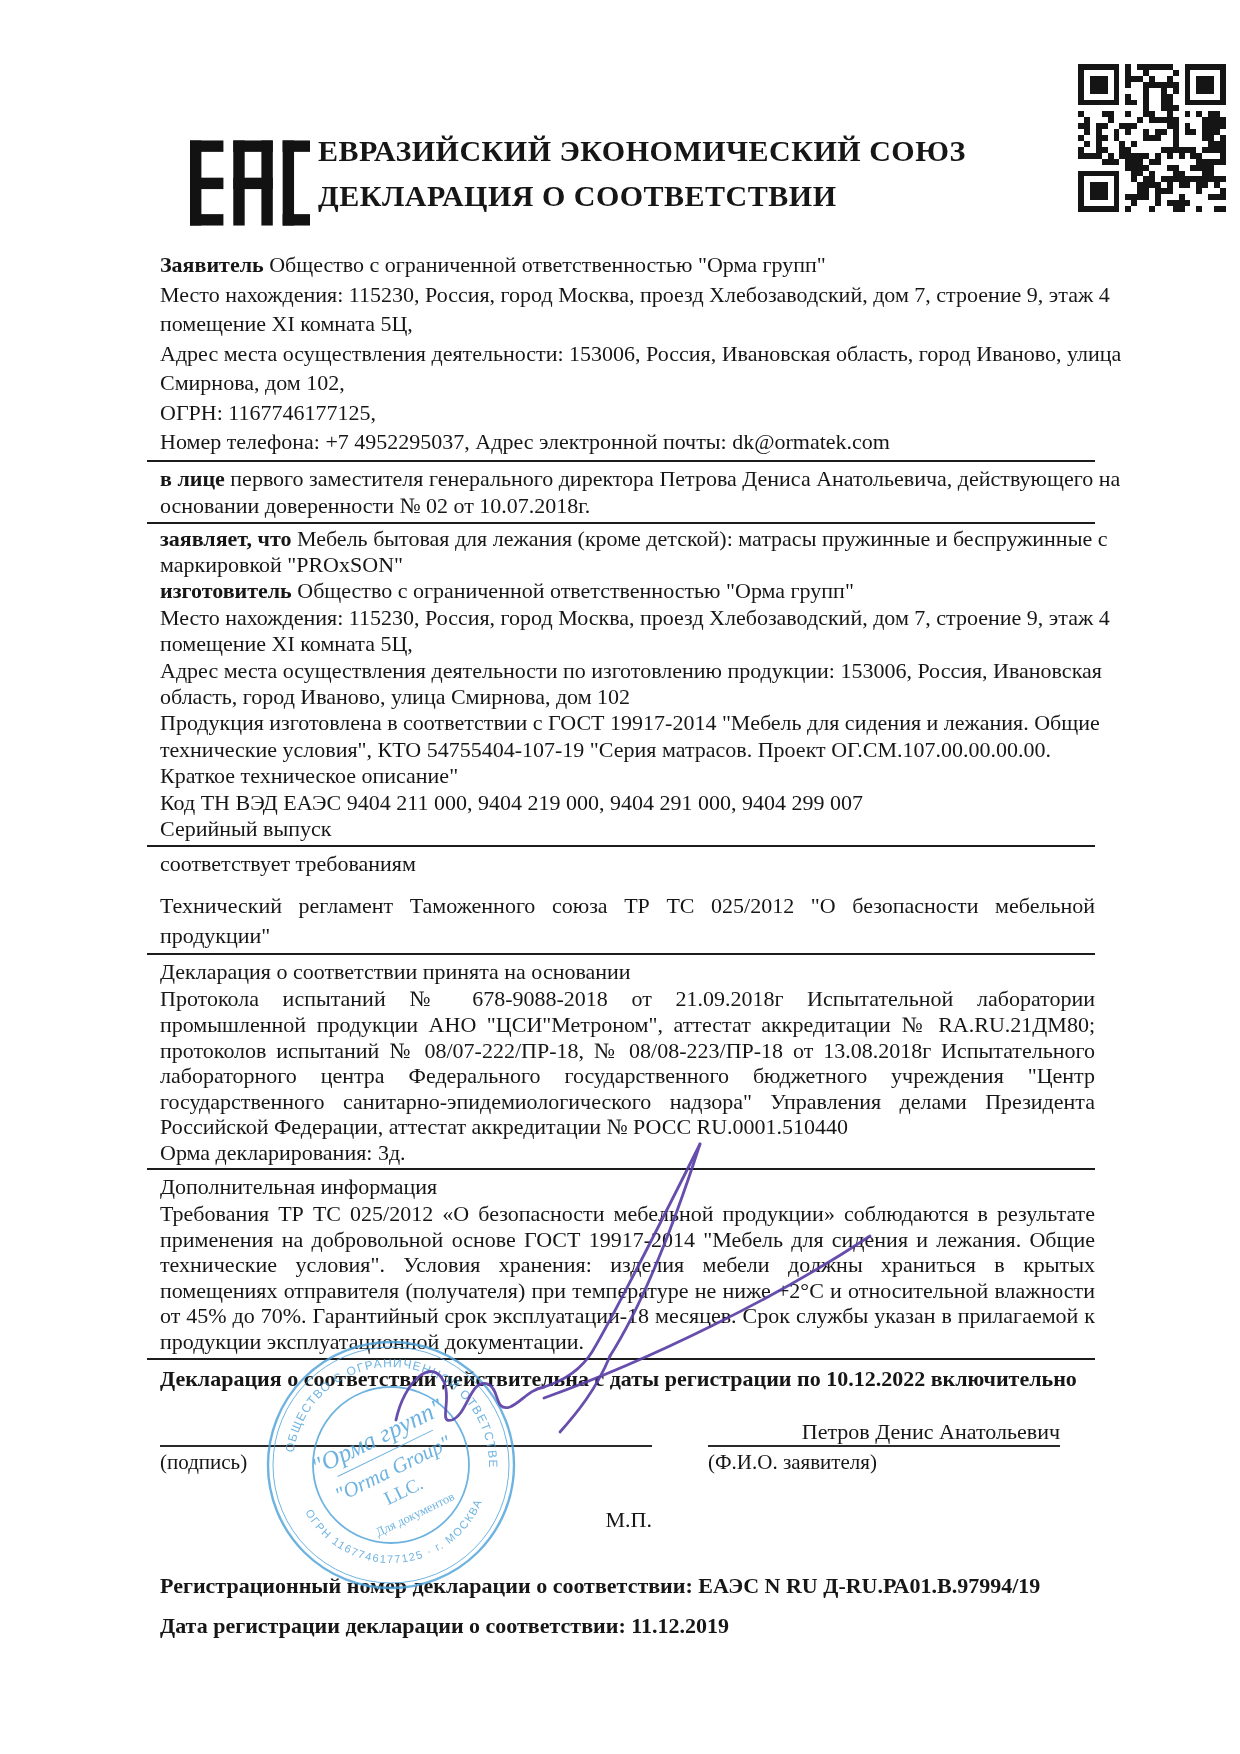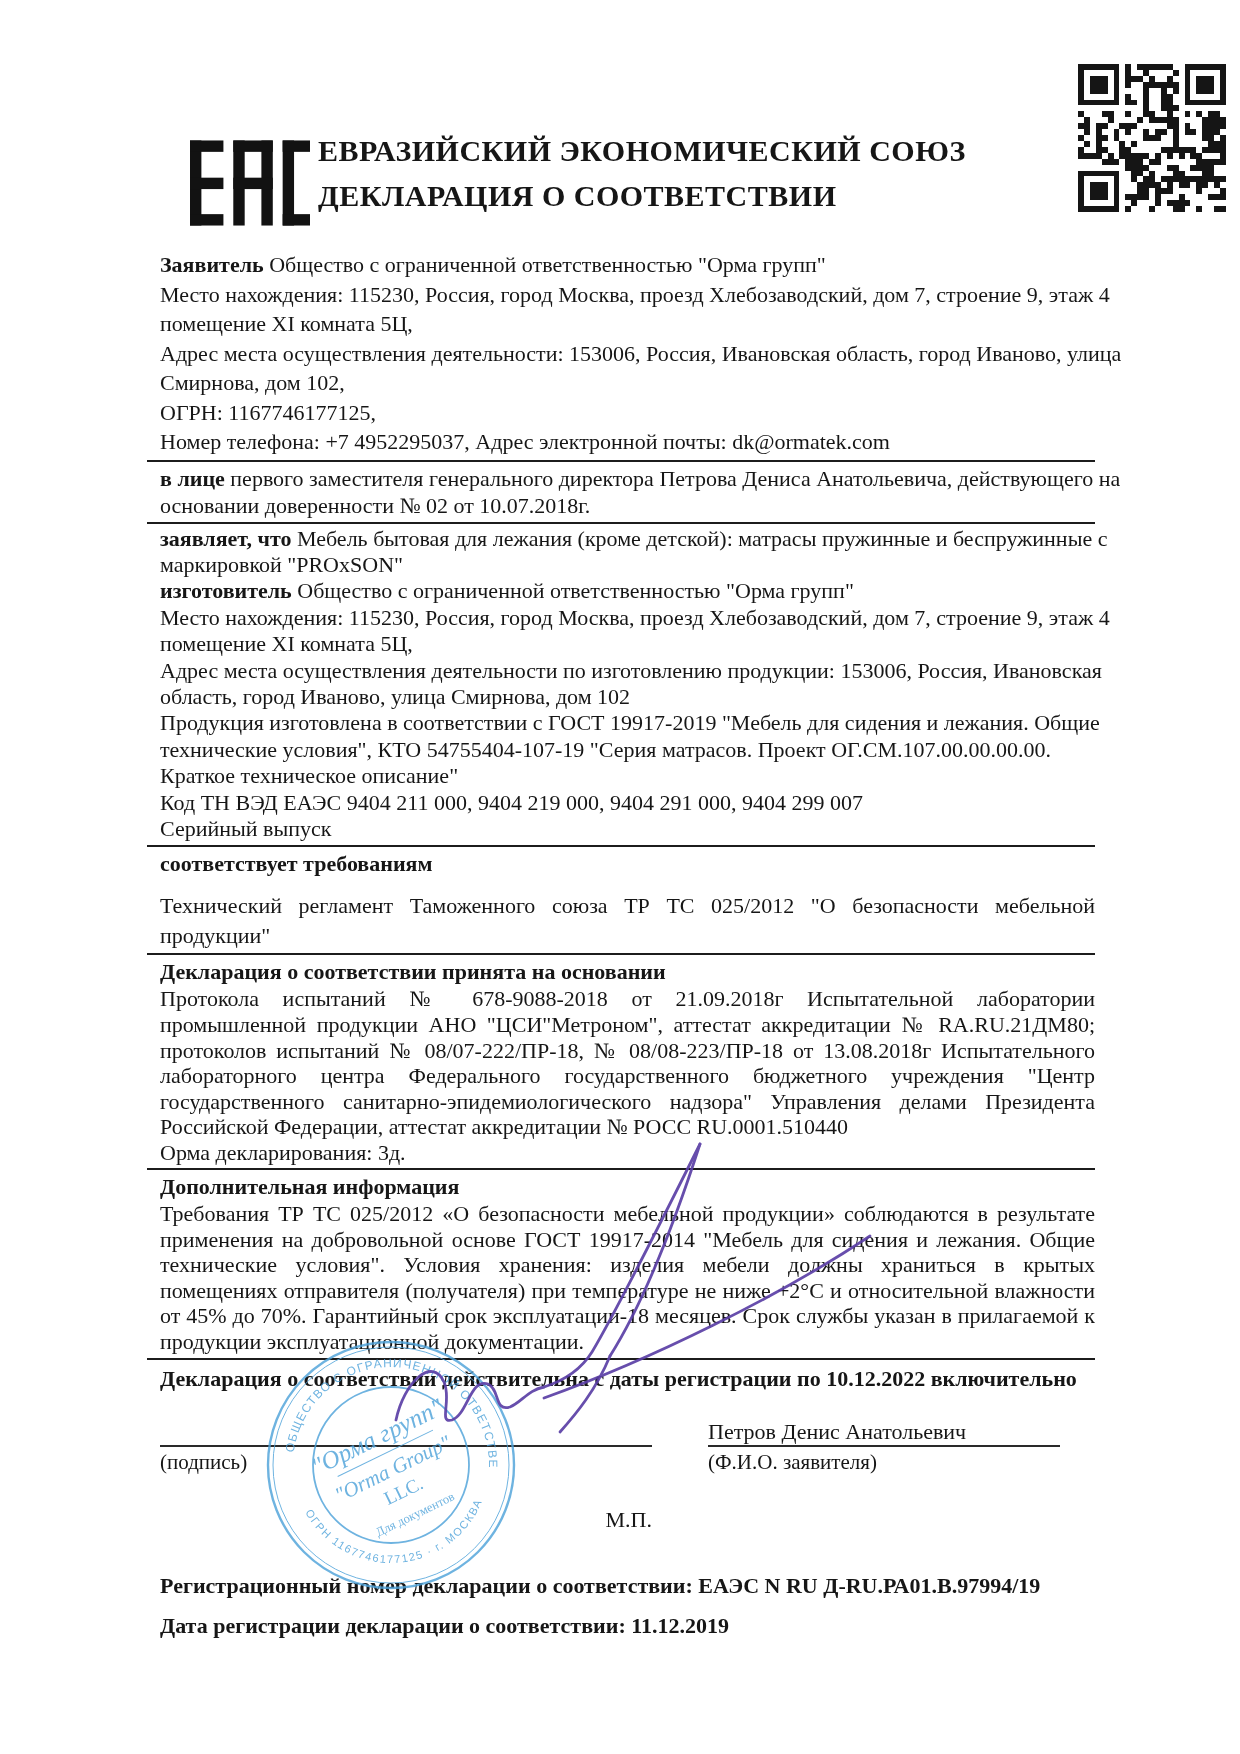--- a/index.html
+++ b/index.html
@@ -13,31 +13,31 @@
           font-weight:700;font-size:30px;line-height:45px;letter-spacing:.5px;white-space:nowrap}
   .qr{position:absolute;left:1078px;top:64px;width:148px;height:148px}
   
   .content{position:absolute;left:160px;top:250px;width:935px;font-size:22px}
   .rule{height:0;border-top:2px solid #1c1c1c;margin:3px 0 0 -13px}
   .line{line-height:29.5px;white-space:nowrap}
   .sec-rep .line{line-height:27px}
   .sec-rep{margin-top:3px}
   .sec-decl{margin-top:2px}
   .sec-decl .line{line-height:26.4px}
-  .h{font-weight:700;line-height:27px;margin-top:3px}
+  .h{font-weight:400;line-height:27px;margin-top:3px}
   .para{text-align:justify;line-height:29.5px;margin-top:14px}
   .para-tight{text-align:justify;line-height:25.6px;margin-top:1px}
   .scheme{line-height:25px}
   .validity{font-weight:700;line-height:28px;margin-top:5px}
   
   .sig-row{display:flex;margin-top:26px}
   .sig-left{width:492px}
   .sig-right{width:352px;margin-left:56px}
   .sig-space{height:26px}
-  .sig-name{text-align:left;line-height:26px}
+  .sig-name{text-align:right;line-height:26px}
   .sig-line{border-bottom:2.2px solid #2a2a2a}
   .sig-caption{font-size:21px;line-height:26px;margin-top:2px}
   .stamp-note{width:492px;text-align:right;font-size:22px;margin-top:32px;line-height:26px}
   
   .reg-line{font-weight:700;line-height:26px;margin-top:40px}
   .date-line{font-weight:400;line-height:26px;margin-top:14px}
   
   .stamp{position:absolute;left:256px;top:1334px;width:270px;height:262px;opacity:.82;pointer-events:none}
   .ink{position:absolute;left:0;top:0;width:1240px;height:1754px;pointer-events:none}
 </style>
@@ -322,21 +322,21 @@
     <div class="rule"></div>
 
     <div class="sec-decl">
         <div class="line"><b>заявляет, что</b> Мебель бытовая для лежания (кроме детской): матрасы пружинные и беспружинные с</div>
         <div class="line">маркировкой "PROxSON"</div>
         <div class="line"><b>изготовитель</b> Общество с ограниченной ответственностью "Орма групп"</div>
         <div class="line">Место нахождения: 115230, Россия, город Москва, проезд Хлебозаводский, дом 7, строение 9, этаж 4</div>
         <div class="line">помещение XI комната 5Ц,</div>
         <div class="line">Адрес места осуществления деятельности по изготовлению продукции: 153006, Россия, Ивановская</div>
         <div class="line">область, город Иваново, улица Смирнова, дом 102</div>
-        <div class="line">Продукция изготовлена в соответствии с ГОСТ 19917-2019 "Мебель для сидения и лежания. Общие</div>
+        <div class="line">Продукция изготовлена в соответствии с ГОСТ 19917-2014 "Мебель для сидения и лежания. Общие</div>
         <div class="line">технические условия", КТО 54755404-107-19 "Серия матрасов. Проект ОГ.СМ.107.00.00.00.00.</div>
         <div class="line">Краткое техническое описание"</div>
         <div class="line">Код ТН ВЭД ЕАЭС 9404 211 000, 9404 219 000, 9404 291 000, 9404 299 007</div>
         <div class="line">Серийный выпуск</div>
       </div>
     <div class="rule"></div>
 
     <div class="h">соответствует требованиям</div>
     <div class="para">Технический регламент Таможенного союза ТР ТС 025/2012 "О безопасности мебельной продукции"</div>
     <div class="rule"></div>

